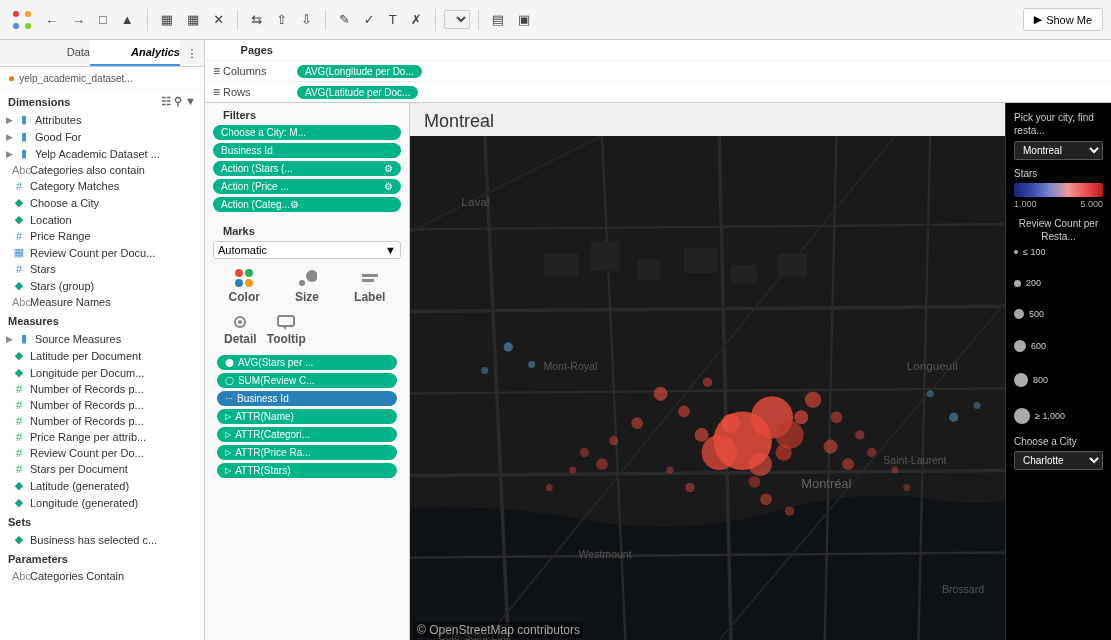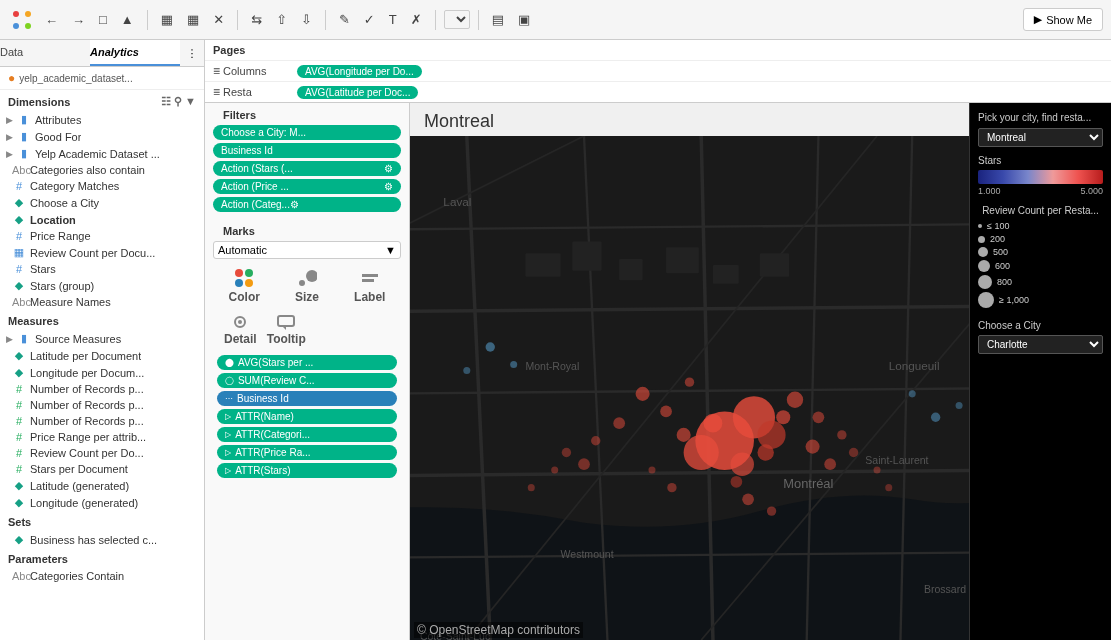--- a/index.html
+++ b/index.html
@@ -16,51 +16,51 @@
     .toolbar-right { margin-left: auto; display: flex; align-items: center; gap: 6px; }
     .show-me-btn { padding: 4px 10px; background: white; border: 1px solid #ccc; border-radius: 3px; cursor: pointer; font-size: 11px; display: flex; align-items: center; gap: 4px; }
 
     
     .main-area { display: flex; flex: 1; overflow: hidden; }
 
     
     .left-panel { width: 205px; background: white; border-right: 1px solid #ccc; display: flex; flex-direction: column; overflow: hidden; flex-shrink: 0; }
 
     .left-panel-tabs { display: flex; border-bottom: 1px solid #ccc; background: #f5f5f5; }
-    .panel-tab { flex: 1; text-align: left; padding: 6px 0; cursor: pointer; font-size: 11px; color: #444; border-bottom: 2px solid transparent; }
+    .panel-tab { flex: 1; text-align: right; padding: 6px 0; cursor: pointer; font-size: 11px; color: #444; border-bottom: 2px solid transparent; }
     .panel-tab.active { background: white; border-bottom: 2px solid #4a90d9; font-weight: bold; color: #000; font-style: italic; }
 
     .data-source-row { display: flex; align-items: center; padding: 4px 8px; gap: 4px; border-bottom: 1px solid #eee; font-size: 10px; color: #555; }
     .data-source-icon { color: #e67e22; font-size: 12px; }
 
     .section-header { display: flex; align-items: center; justify-content: space-between; padding: 5px 8px 3px 8px; font-weight: bold; font-size: 11px; color: #333; }
     .section-header-icons { display: flex; gap: 3px; }
     .section-icon-btn { cursor: pointer; color: #666; font-size: 11px; }
 
     .dim-item { display: flex; align-items: center; gap: 4px; padding: 2px 8px 2px 12px; cursor: pointer; font-size: 11px; color: #333; }
     .dim-item.has-arrow { padding-left: 6px; }
     .arrow { color: #888; font-size: 9px; }
     .dim-icon { font-size: 11px; width: 14px; text-align: center; }
     .dim-icon.blue { color: #4a90d9; }
     .dim-icon.green { color: #27ae60; }
     .dim-icon.gray { color: #888; }
     .dim-icon.teal { color: #16a085; }
     .dim-name { font-size: 11px; white-space: nowrap; overflow: hidden; text-overflow: ellipsis; max-width: 140px; }
-    .dim-name.bold { font-weight: bold; }
+    .dim-name.bold { font-weight: normal; }
 
     .left-scroll { overflow-y: auto; flex: 1; }
 
     
     .center-panel { flex: 1; display: flex; flex-direction: column; overflow: hidden; }
 
     
     .shelf-area { background: white; border-bottom: 1px solid #ccc; flex-shrink: 0; }
 
     .pages-row { display: flex; align-items: center; padding: 4px 8px; border-bottom: 1px solid #eee; }
-    .pages-label { font-weight: bold; font-size: 11px; color: #333; width: 60px; }
+    .pages-label { font-weight: bold; font-size: 11px; color: #333; width: 60px; text-align: right; }
 
     .columns-row { display: flex; align-items: center; padding: 3px 8px; border-bottom: 1px solid #eee; gap: 4px; }
     .rows-row { display: flex; align-items: center; padding: 3px 8px; gap: 4px; }
     .shelf-label { display: flex; align-items: center; gap: 3px; font-size: 11px; color: #444; width: 80px; flex-shrink: 0; }
     .shelf-pill { background: #00b388; color: white; border-radius: 10px; padding: 1px 8px; font-size: 10px; cursor: pointer; white-space: nowrap; }
 
     
     .filter-marks-area { display: flex; flex: 1; overflow: hidden; }
 
     .filters-marks-panel { width: 205px; background: #f9f9f9; border-right: 1px solid #ccc; overflow-y: auto; flex-shrink: 0; padding-bottom: 8px; }
@@ -87,33 +87,33 @@
 
     .view-title { font-size: 18px; font-weight: normal; color: #333; padding: 8px 14px 4px 14px; }
 
     .map-container { flex: 1; position: relative; overflow: hidden; }
     .map-bg { width: 100%; height: 100%; background: #1a1a2e; position: relative; overflow: hidden; }
 
     
     .map-canvas { width: 100%; height: 100%; position: relative; }
 
     
-    .right-panel { width: 142px; background: black; color: white; border-left: 1px solid #333; display: flex; flex-direction: column; overflow-y: auto; flex-shrink: 0; padding: 8px; }
+    .right-panel { width: 106px; background: black; color: white; border-left: 1px solid #333; display: flex; flex-direction: column; overflow-y: auto; flex-shrink: 0; padding: 8px; }
 
     .right-panel-title { font-size: 10px; color: #ccc; margin-bottom: 4px; line-height: 1.3; }
     .city-dropdown { width: 100%; padding: 2px 4px; font-size: 10px; background: #222; color: white; border: 1px solid #555; border-radius: 2px; margin-bottom: 8px; cursor: pointer; }
 
     .legend-section { margin-bottom: 8px; }
     .legend-title { font-size: 10px; color: #ccc; margin-bottom: 4px; }
     .color-bar { height: 14px; background: linear-gradient(to right, #1a237e, #3949ab, #7986cb, #ef9a9a, #ef5350, #b71c1c); border-radius: 2px; margin-bottom: 2px; }
     .legend-range { display: flex; justify-content: space-between; font-size: 9px; color: #aaa; }
 
     .size-legend { margin-bottom: 8px; text-align: center; }
     .size-title { font-size: 10px; color: #ccc; margin-bottom: 4px; line-height: 1.3; }
-    .size-items { display: flex; flex-direction: column; gap: 3px; }
+    .size-items { display: flex; flex-direction: column; gap: 21px; }
     .size-item { display: flex; align-items: center; gap: 5px; font-size: 9px; color: #ccc; }
     .size-circle { background: #aaa; border-radius: 50%; flex-shrink: 0; }
 
     .city-select-section { margin-top: 4px; }
     .city-select-title { font-size: 10px; color: #ccc; margin-bottom: 4px; }
     .city-select-dropdown { width: 100%; padding: 2px 4px; font-size: 10px; background: #222; color: white; border: 1px solid #555; border-radius: 2px; cursor: pointer; }
 
     .osm-credit { position: absolute; bottom: 2px; left: 4px; font-size: 12px; color: #aaa; background: rgba(0,0,0,0.5); padding: 1px 3px; }
 
     select { appearance: auto; }
@@ -315,21 +315,21 @@
         <div class="columns-row">
           <div class="shelf-label">
             <span style="font-size:12px;">≡</span>
             <span>Columns</span>
           </div>
           <span class="shelf-pill">AVG(Longitude per Do...</span>
         </div>
         <div class="rows-row">
           <div class="shelf-label">
             <span style="font-size:12px;">≡</span>
-            <span>Resta</span>
+            <span>Rows</span>
           </div>
           <span class="shelf-pill">AVG(Latitude per Doc...</span>
         </div>
       </div>
 
       <div class="filter-marks-area">
 
         <div class="filters-marks-panel">
 
           <div class="filters-section">

